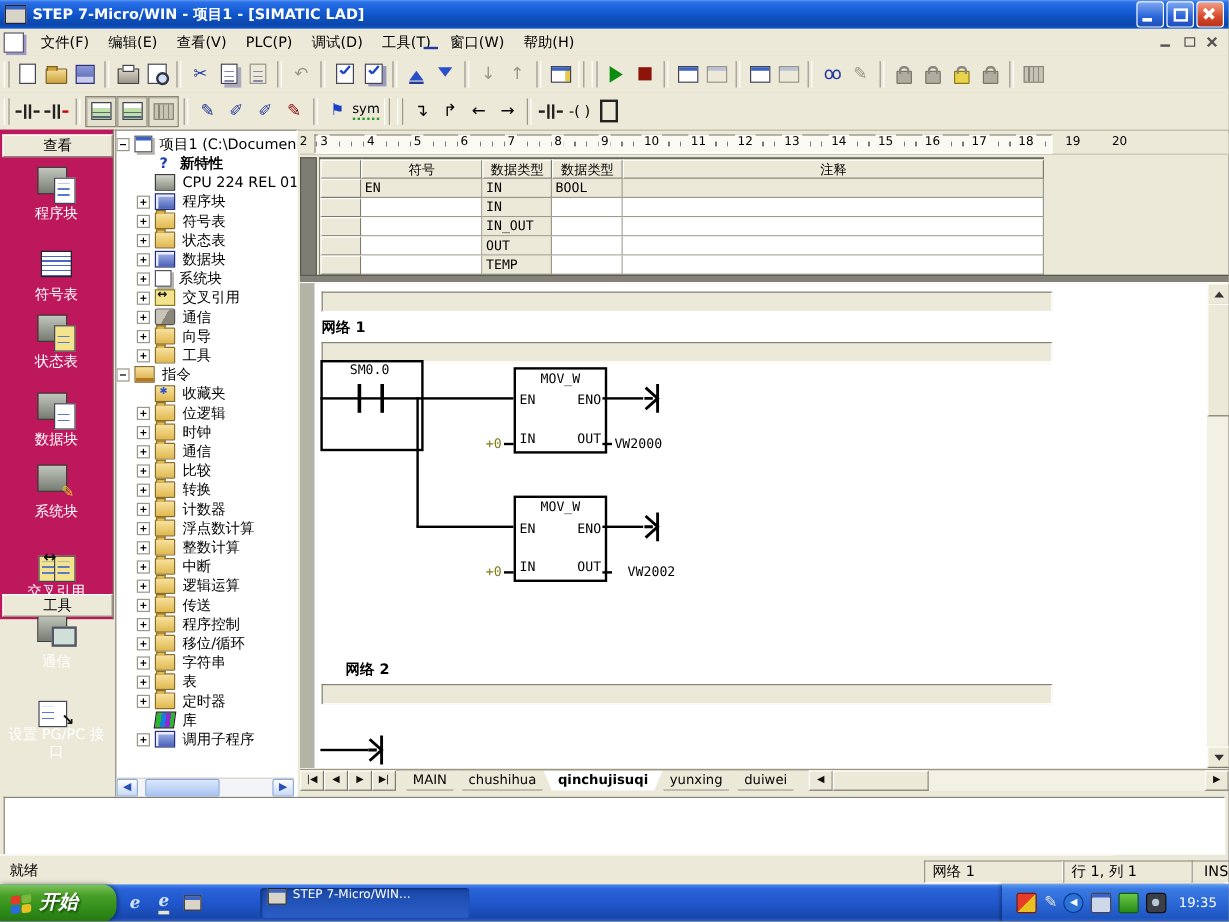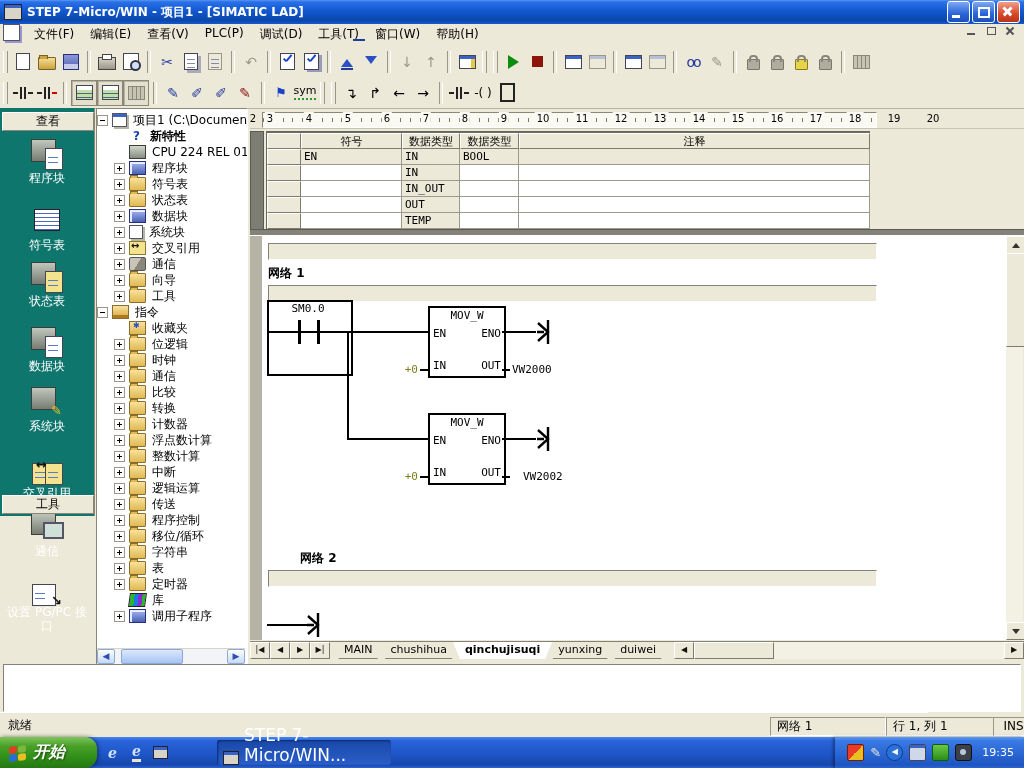--- a/index.html
+++ b/index.html
@@ -15,21 +15,21 @@
   .wbtns{margin-left:auto;display:flex;gap:2px;padding-right:4px;}
   .wbtn{width:21px;height:20px;border-radius:3px;border:1px solid #fff;
     background:linear-gradient(180deg,#7da7f2,#2a64d8 60%,#1e4fb8);position:relative;}
   .wbtn.close{background:linear-gradient(180deg,#f0a088,#d8472a 60%,#b63418);}
   .wbtn .mini{position:absolute;left:4px;bottom:4px;width:8px;height:3px;background:#fff;}
   .wbtn .rest{position:absolute;left:5px;top:5px;width:8px;height:7px;border:2px solid #fff;}
   .wbtn .x1,.wbtn .x2{position:absolute;left:4px;top:8px;width:11px;height:2.5px;background:#fff;}
   .wbtn .x1{transform:rotate(45deg);} .wbtn .x2{transform:rotate(-45deg);}
   
   #menubar{left:0;top:24px;width:1024px;height:22px;background:#ece9d8;border-bottom:1px solid #d8d4c4;
-    display:flex;align-items:flex-start;font-size:12px;}
+    display:flex;align-items:center;font-size:12px;}
   #menubar .mdicon{width:15px;height:15px;margin:0 6px 0 3px;background:#fff;border:1px solid #556;
     box-shadow:2px 2px 0 #9a96c8;flex:none;}
   .mitem{padding:2px 8px;}
   .mdibtns{margin-left:auto;display:flex;gap:3px;padding-right:6px;}
   .mdibtn{width:16px;height:14px;position:relative;background:#ece9d8;}
   .mdibtn .mini{position:absolute;left:3px;bottom:3px;width:8px;height:2px;background:#555;}
   .mdibtn .rest{position:absolute;left:4px;top:3px;width:7px;height:6px;border:1.5px solid #555;}
   .mdibtn .x1,.mdibtn .x2{position:absolute;left:3px;top:6px;width:10px;height:2px;background:#555;}
   .mdibtn .x1{transform:rotate(45deg);} .mdibtn .x2{transform:rotate(-45deg);}
   
@@ -68,21 +68,21 @@
      repeating-linear-gradient(90deg,#c8c4b4 0 3px,#8a867a 3px 4px),#c8c4b4;}
   .ic-contact{display:flex;align-items:center;gap:2px;}
   .ic-contact i{display:block;width:2px;height:12px;background:#222;}
   .ic-contact b{display:block;width:5px;height:2px;background:#222;}
   .minitbl{width:15px;height:13px;border:1px solid #445;background:
      linear-gradient(#fff,#fff) 0 0/100% 4px no-repeat,
      repeating-linear-gradient(180deg,#bfe0a8 0 3px,#567 3px 4px);}
   .flagpen{color:#1a3fc8;font-size:13px;}
   .symlbl{font-size:11px;border-bottom:2px dotted #2a9a2a;line-height:1.1;}
   
-  #viewbar{left:0;top:108px;width:94px;height:408px;background:#0f766e;border-right:1px solid #8a8678;}
+  #viewbar{left:0;top:108px;width:94px;height:408px;background:#be185d;border-right:1px solid #8a8678;}
   .vhead{position:absolute;left:2px;width:90px;height:17px;background:#ece9d8;
     border:1px solid;border-color:#fff #8a8678 #8a8678 #fff;text-align:center;font-size:12px;line-height:16px;}
   .vitem{position:absolute;left:0;width:94px;text-align:center;color:#fff;font-size:12px;}
   .vic{width:38px;height:32px;margin:0 auto;position:relative;}
   .vic .base{position:absolute;left:3px;top:1px;width:23px;height:21px;background:linear-gradient(#c2c7be,#767c72);border:1px solid #3a3d38;}
   .vic .doc{position:absolute;right:3px;bottom:0;width:16px;height:20px;background:#fff;border:1px solid #445;
     background-image:repeating-linear-gradient(180deg,transparent 0 4px,#5b79c8 4px 5px);background-size:10px 12px;background-position:2px 4px;background-repeat:no-repeat;}
   .vic .doc.y{background-color:#f2e38c;}
   .vic .tbl{position:absolute;left:6px;top:4px;width:24px;height:20px;border:1px solid #223;
     background:repeating-linear-gradient(180deg,#fff 0 3px,#4a66c0 3px 4px);}
@@ -181,21 +181,21 @@
     display:flex;align-items:center;color:#fff;}
   #startbtn{width:97px;height:31px;border-radius:0 12px 12px 0;
     background:linear-gradient(180deg,#7ec45e 0%,#48a028 30%,#2f8c18 70%,#247810 100%);
     box-shadow:1px 0 4px rgba(0,0,0,.5);display:flex;align-items:center;gap:5px;padding-left:8px;box-sizing:border-box;flex:none;}
   #startbtn .slabel{font-style:italic;font-weight:bold;font-size:16px;text-shadow:1px 1px 2px #1a4a0a;}
   .winflag{width:20px;height:18px;flex:none;}
   .qlicon{width:17px;height:17px;margin-left:7px;flex:none;display:flex;align-items:center;justify-content:center;
     font-size:14px;font-weight:bold;font-family:"DejaVu Serif",serif;}
   .taskbtn{margin-left:48px;width:174px;height:25px;border-radius:3px;
     background:linear-gradient(180deg,#1a48a8,#2a5ec8);box-shadow:inset 1px 1px 2px #0a2a70;
-    display:flex;align-items:flex-end;gap:5px;padding:0 6px;box-sizing:border-box;font-size:17px;flex:none;}
+    display:flex;align-items:flex-start;gap:5px;padding:0 6px;box-sizing:border-box;font-size:10px;flex:none;}
   .taskbtn .ticon{width:14px;height:12px;background:#d8d4c8;border:1px solid #222;box-shadow:inset 0 3px 0 #3a63c8;flex:none;}
   #tray{margin-left:auto;height:31px;display:flex;align-items:center;gap:6px;padding:0 10px 0 12px;
     background:linear-gradient(180deg,#5a9af2 0%,#3a7ae4 12%,#2a66d4 55%,#1e55c0 90%,#2a66d4 100%);
     border-left:2px solid #1538860;box-shadow:-2px 0 3px rgba(0,0,20,.4);}
   .tricon{width:15px;height:15px;flex:none;border-radius:2px;}
   #traytime{font-size:11px;margin-left:4px;}
 </style>
 </head>
 <body>
 
@@ -793,21 +793,21 @@
     </div>
     <div class="opd olive" style="left:132px;top:234px;width:24px;text-align:right;">+0</div>
     <div class="w" style="left:158px;top:240px;width:8px;height:2px;"></div>
     <div class="w" style="left:240px;top:202px;width:34px;height:2px;"></div>
     <svg class="ldarrow" style="left:274px;top:189px;" width="18" height="28">
         <path d="M1 14 H8 M2 5 L12 14 L2 23 M12 2 V26" stroke="#000" stroke-width="2.4" fill="none"></path>
       </svg>
     <div class="w" style="left:240px;top:240px;width:8px;height:2px;"></div>
     <div class="opd" style="left:261px;top:234px;">VW2002</div>
 
-    <div class="netlbl" style="left:16px;top:314px;padding-left:22px;">网络 2</div>
+    <div class="netlbl" style="left:4px;top:314px;padding-left:22px;">网络 2</div>
     <div class="cbox" style="left:6px;top:334px;width:607px;"></div>
     <div class="w" style="left:5px;top:388px;width:40px;height:2px;"></div>
     <svg class="ldarrow" style="left:44px;top:375px;" width="18" height="28">
         <path d="M1 14 H8 M2 5 L12 14 L2 23 M12 2 V26" stroke="#000" stroke-width="2.4" fill="none"></path>
       </svg>
   </div>
 
   <div class="abs" id="vscroll">
     <div class="sbtn" style="top:0;">
         <span class="tu"></span>

